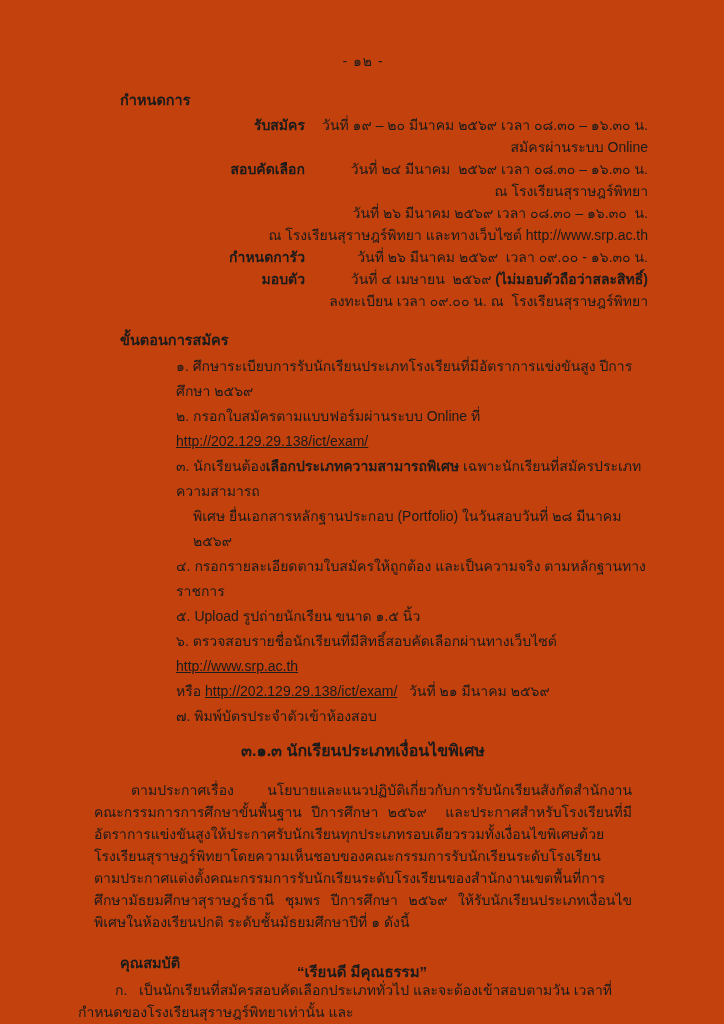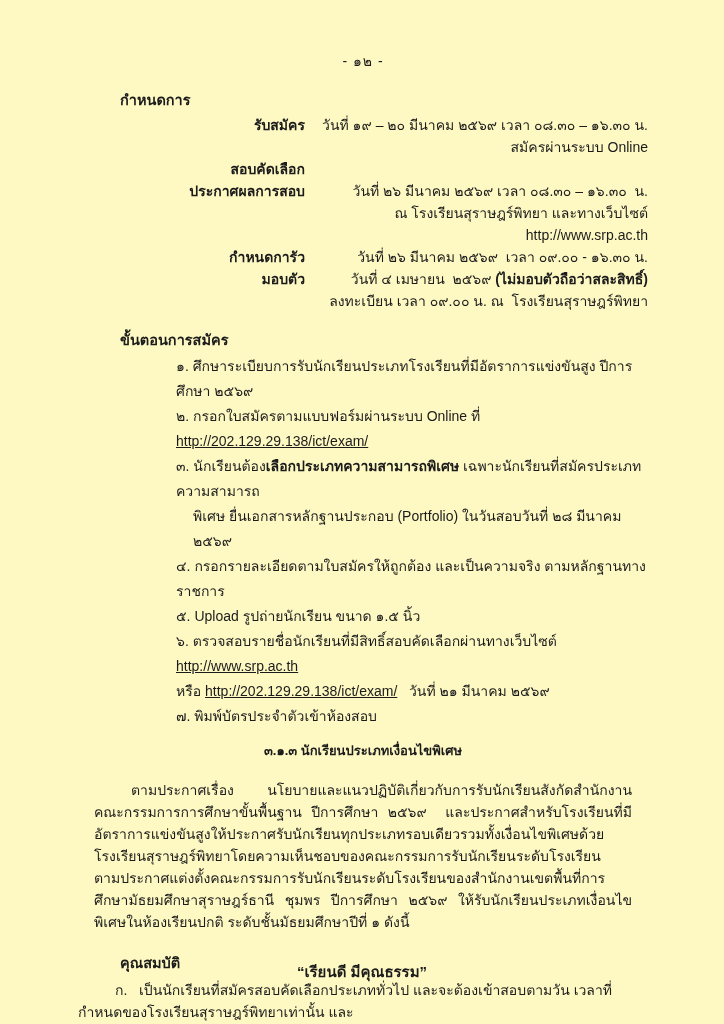--- a/index.html
+++ b/index.html
@@ -1,20 +1,20 @@
 <!DOCTYPE html>
 <html lang="th"><head>
 <meta charset="utf-8">
 <style>
   html,body{margin:0;padding:0;background:#888;}
   .page{
     position:relative;
     width:724px;height:1024px;
     margin:0 auto;
-    background:#fef9c3;
+    background:#c2410c;
     color:#1b1b1b;
     font-family:"Liberation Sans","DejaVu Sans",sans-serif;
     font-size:14px;
     box-sizing:border-box;
     padding:50px 76px 0 78px;
     overflow:hidden;
   }
   .pre{white-space:pre-wrap;text-align:right;}
   .page-number{
     text-align:center;
@@ -42,21 +42,21 @@
   .step.indent2{margin-left:17px;}
   .link{
     text-decoration:underline;
     color:inherit;
     cursor:pointer;
     text-align:center;
   }
   
   .center-heading{
     font-weight:bold;
-    font-size:13px;
+    font-size:16px;
     text-align:center;
     margin:10px 0 4px 0;
     line-height:24px;
   }
   .body-par{
     margin:16px;
     line-height:22px;
     text-indent:37px;
     text-align:justify;
     white-space:pre-wrap;
@@ -97,24 +97,27 @@
       <div class="sched-row">
         <div class="sched-label pre">รับสมัคร</div>
         <div class="sched-val">
           <div class="pre">วันที่ ๑๙ – ๒๐ มีนาคม ๒๕๖๙ เวลา ๐๘.๓๐ – ๑๖.๓๐ น.</div>
           <div class="pre">สมัครผ่านระบบ Online</div>
         </div>
       </div>
 
       <div class="sched-row">
         <div class="sched-label pre">สอบคัดเลือก</div>
+        <div class="sched-val">
+          <div class="pre">วันที่ ๒๔ มีนาคม  ๒๕๖๙ เวลา ๐๘.๓๐ – ๑๖.๓๐ น.</div>
+          <div class="pre">ณ โรงเรียนสุราษฎร์พิทยา</div>
+        </div>
       </div>
 
       <div class="sched-row">
-        <div class="sched-label pre">ประกาศผลการสอบ</div>
         <div class="sched-val">
           <div class="pre">วันที่ ๒๖ มีนาคม ๒๕๖๙ เวลา ๐๘.๓๐ – ๑๖.๓๐  น.</div>
           <div class="pre">ณ โรงเรียนสุราษฎร์พิทยา และทางเว็บไซต์ http://www.srp.ac.th</div>
         </div>
       </div>
 
       <div class="sched-row">
         <div class="sched-label pre">กำหนดการัว</div>
         <div class="sched-val">
           <div class="pre">วันที่ ๒๖ มีนาคม ๒๕๖๙  เวลา ๐๙.๐๐ - ๑๖.๓๐ น.</div>

